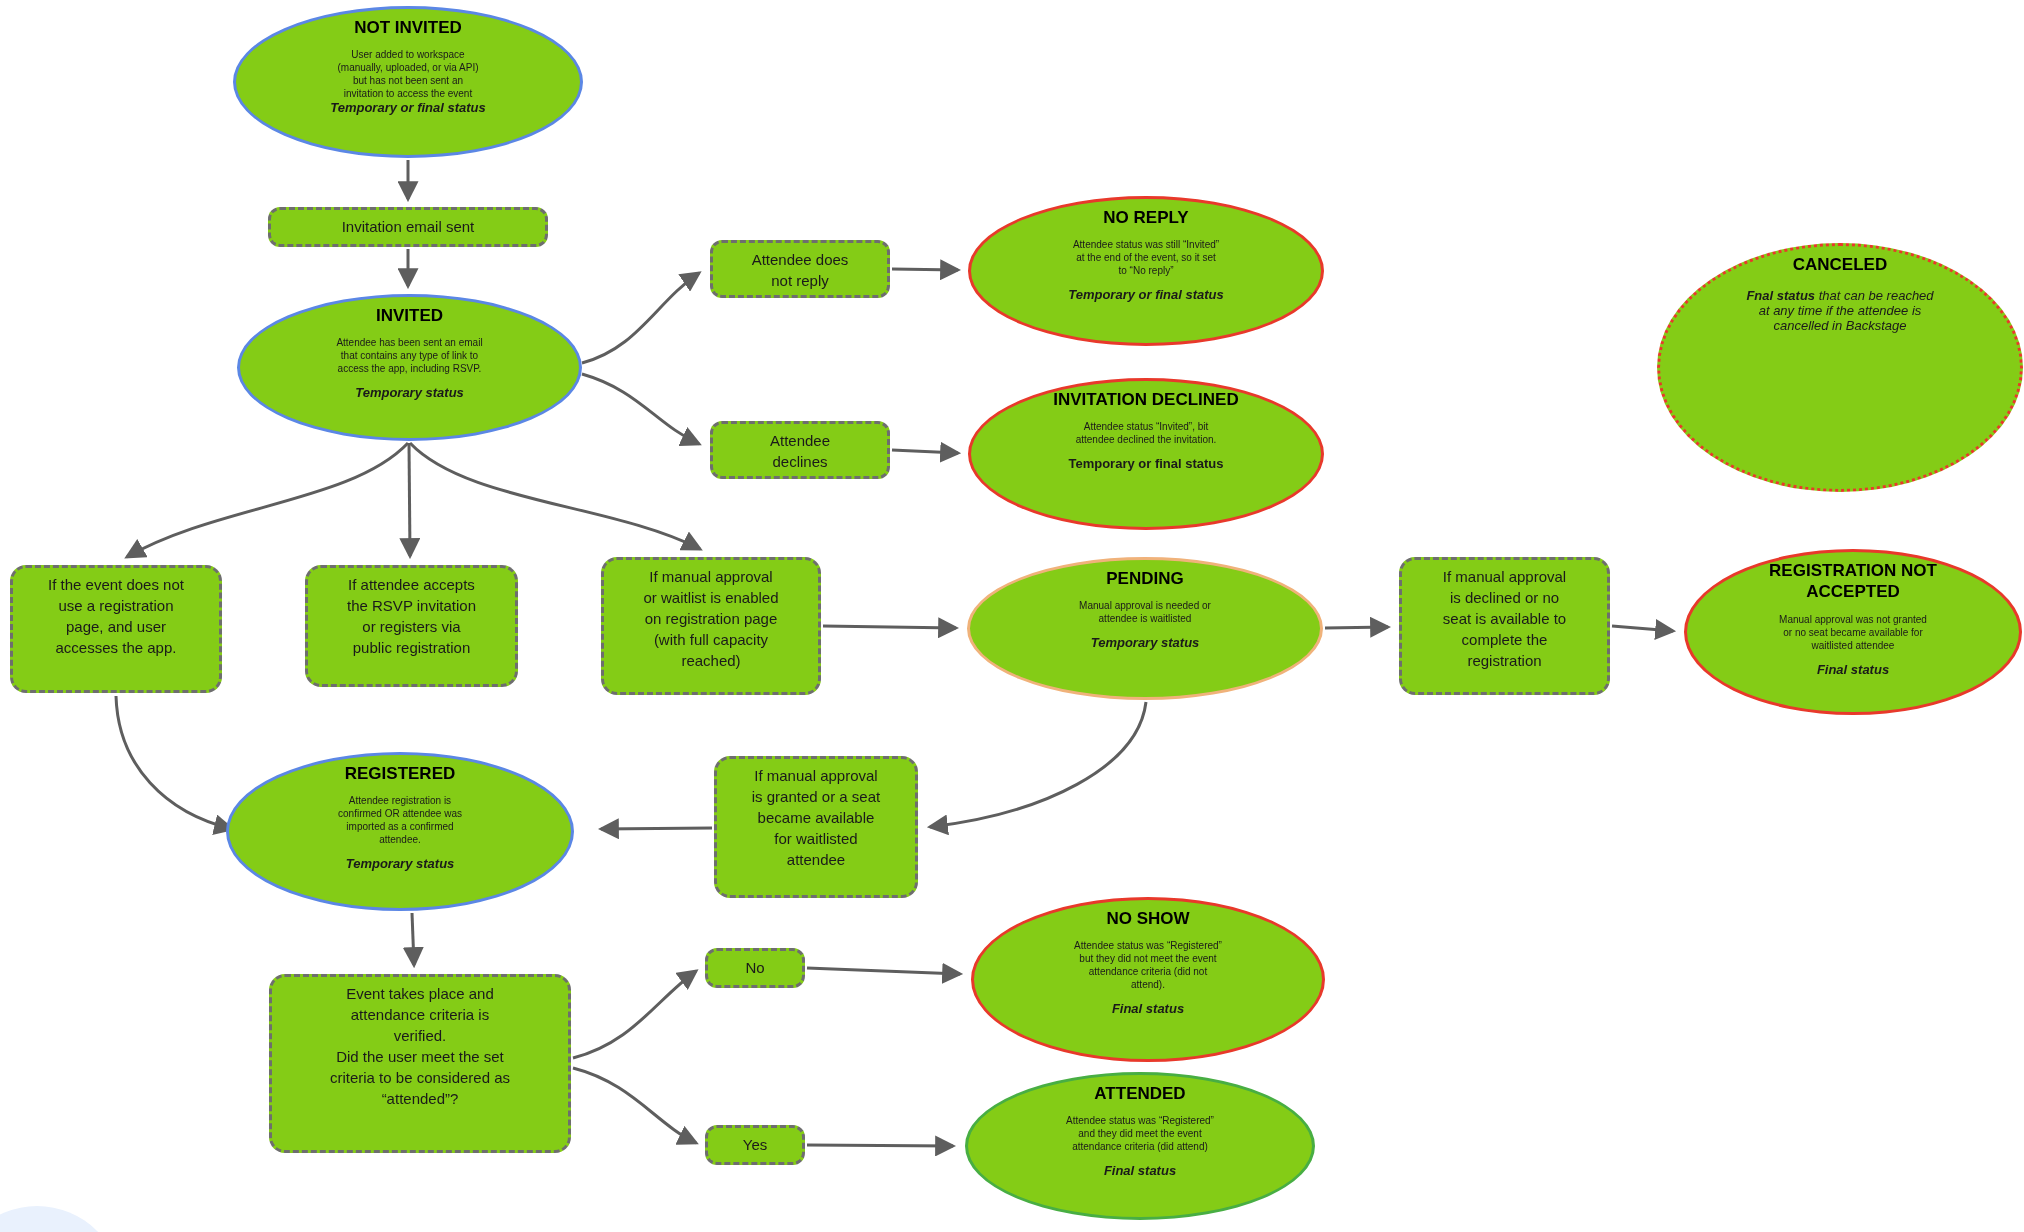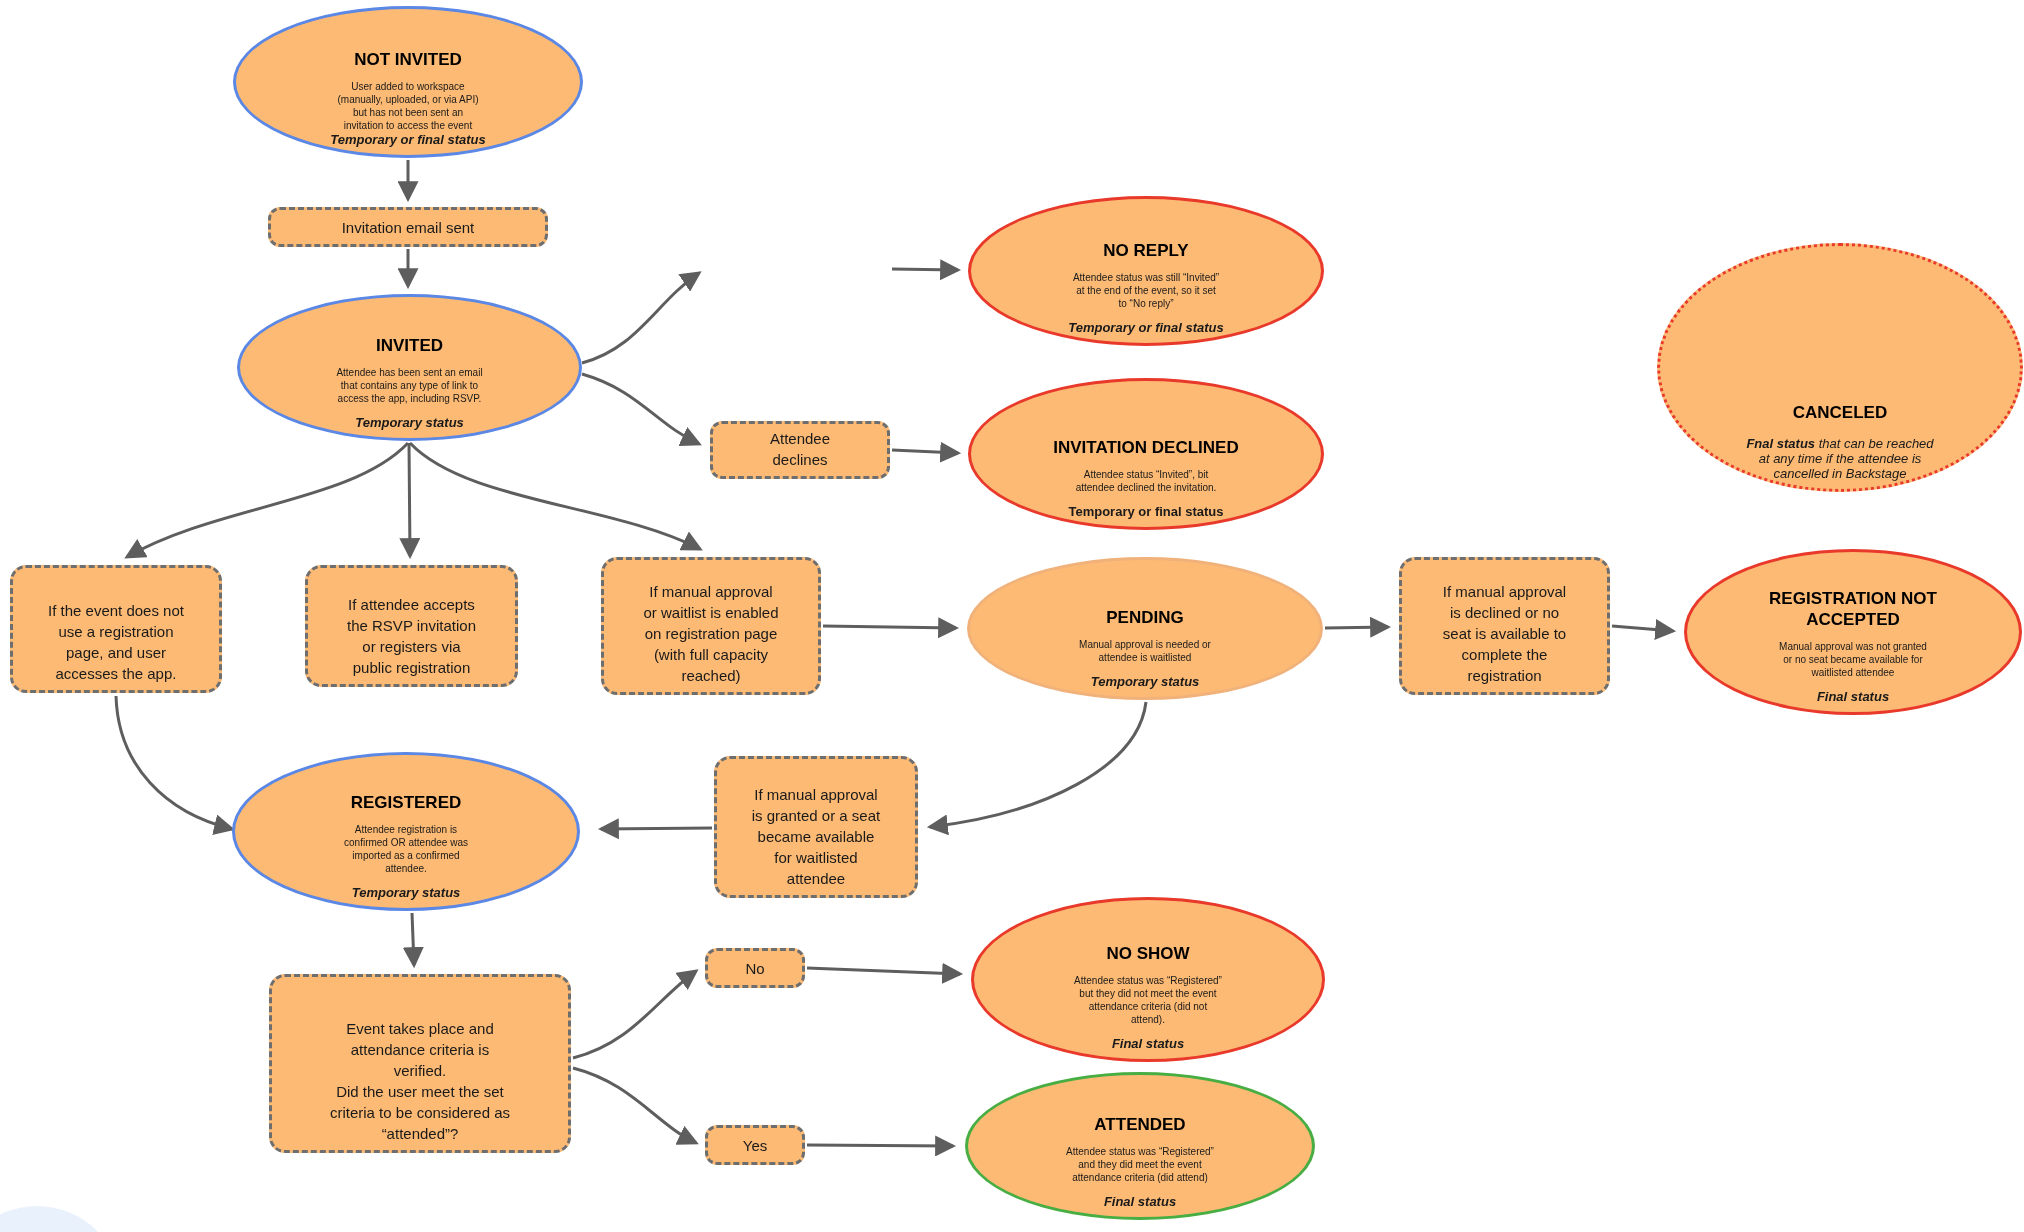--- a/index.html
+++ b/index.html
@@ -2,21 +2,21 @@
 <html><head>
 <meta charset="utf-8">
 <style>
   html,body{margin:0;padding:0;background:#ffffff;}
   #canvas{
     position:relative;width:2024px;height:1232px;background:#ffffff;
     font-family:"Liberation Sans", sans-serif;color:#111;overflow:hidden;
   }
   #edges{position:absolute;left:0;top:0;z-index:1;}
   .node{position:absolute;z-index:2;display:flex;flex-direction:column;
-    justify-content:flex-end;align-items:center;text-align:center;background:#fdba74;
+    justify-content:flex-start;align-items:center;text-align:center;background:#84cc16;
     box-sizing:border-box;}
   .ellipse{border-radius:50%;border:3px solid #000;padding:8px 34px;}
   .ellipse.blue{border-color:#5b87e5;}
   .ellipse.red{border-color:#e8392b;}
   .ellipse.orange{border-color:#f0b27a;}
   .ellipse.green{border-color:#48ae43;}
   .ellipse.dotted-red{border:3px dotted #e8392b;}
   .dbox{border:3px dashed #6e6e6e;border-radius:16px;padding:6px 4px;}
   .dbox.small{border-radius:12px;}
   .title{font-weight:bold;font-size:17px;line-height:1.25;white-space:pre-line;color:#000;}
@@ -113,21 +113,21 @@
 
   <div class="node ellipse red" style="left:1684px;top:549px;width:338px;height:166px">
     <div class="title">REGISTRATION NOT
 ACCEPTED</div>
     <div class="body">Manual approval was not granted
 or no seat became available for
 waitlisted attendee</div>
     <div class="status">Final status</div>
   </div>
 
-  <div class="node ellipse blue" style="left:232px;top:752px;width:348px;height:159px">
+  <div class="node ellipse blue" style="left:226px;top:752px;width:348px;height:159px">
     <div class="title">REGISTERED</div>
     <div class="body">Attendee registration is
 confirmed OR attendee was
 imported as a confirmed
 attendee.</div>
     <div class="status">Temporary status</div>
   </div>
 
   <div class="node ellipse red" style="left:971px;top:897px;width:354px;height:165px">
     <div class="title">NO SHOW</div>
@@ -143,20 +143,24 @@
     <div class="body">Attendee status was “Registered”
 and they did meet the event
 attendance criteria  (did attend)</div>
     <div class="status">Final status</div>
   </div>
 
   <div class="node dbox small" style="left:268px;top:207px;width:280px;height:40px">
     <div class="label">Invitation email sent</div>
   </div>
 
+  <div class="node dbox small" style="left:710px;top:240px;width:180px;height:58px">
+    <div class="label">Attendee does
+not reply</div>
+  </div>
 
   <div class="node dbox small" style="left:710px;top:421px;width:180px;height:58px">
     <div class="label">Attendee
 declines</div>
   </div>
 
   <div class="node dbox" style="left:10px;top:565px;width:212px;height:128px">
     <div class="label">If the event does not
 use a registration
 page, and user

